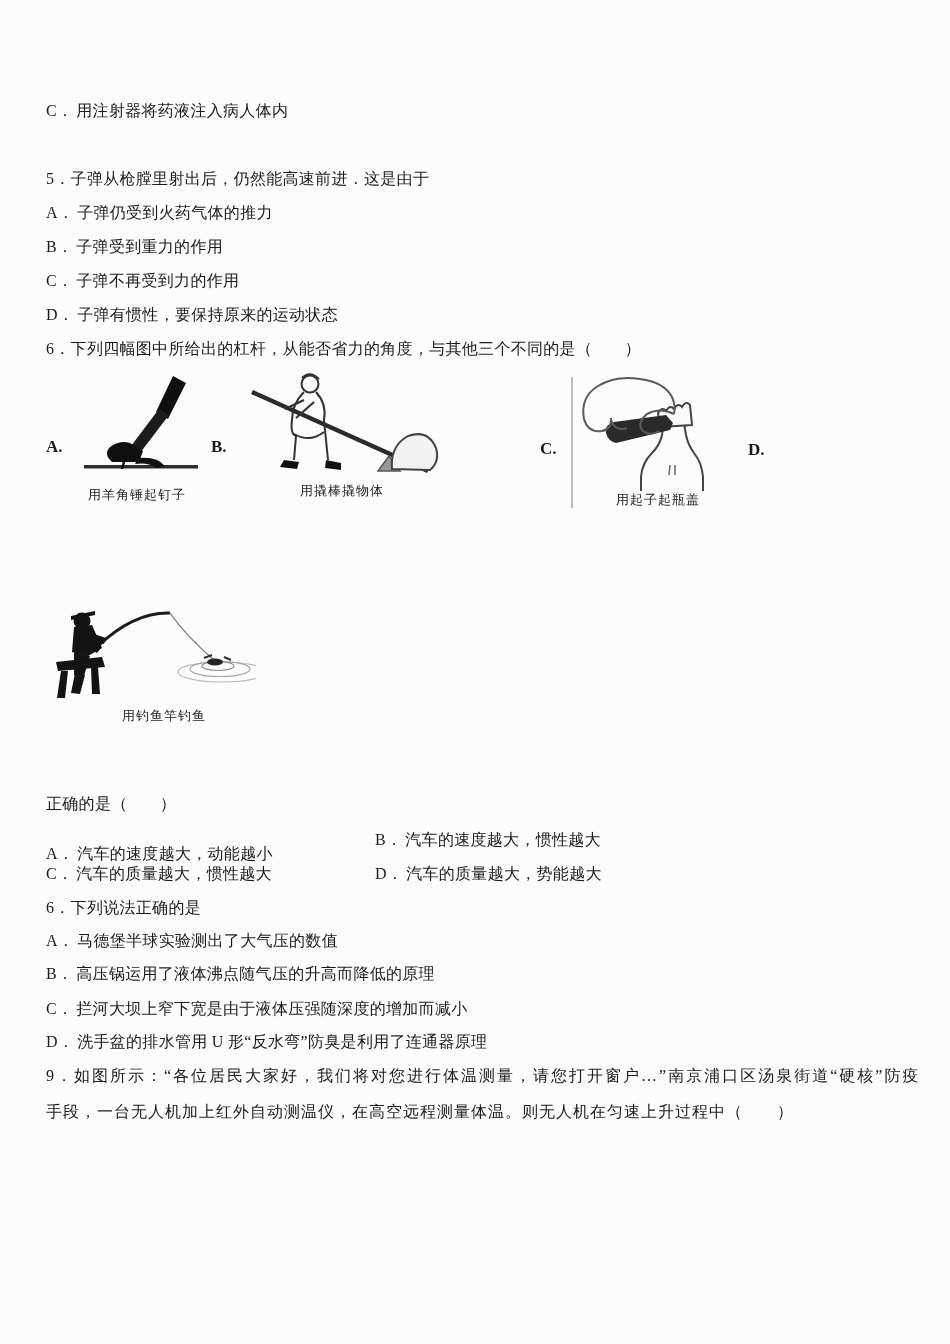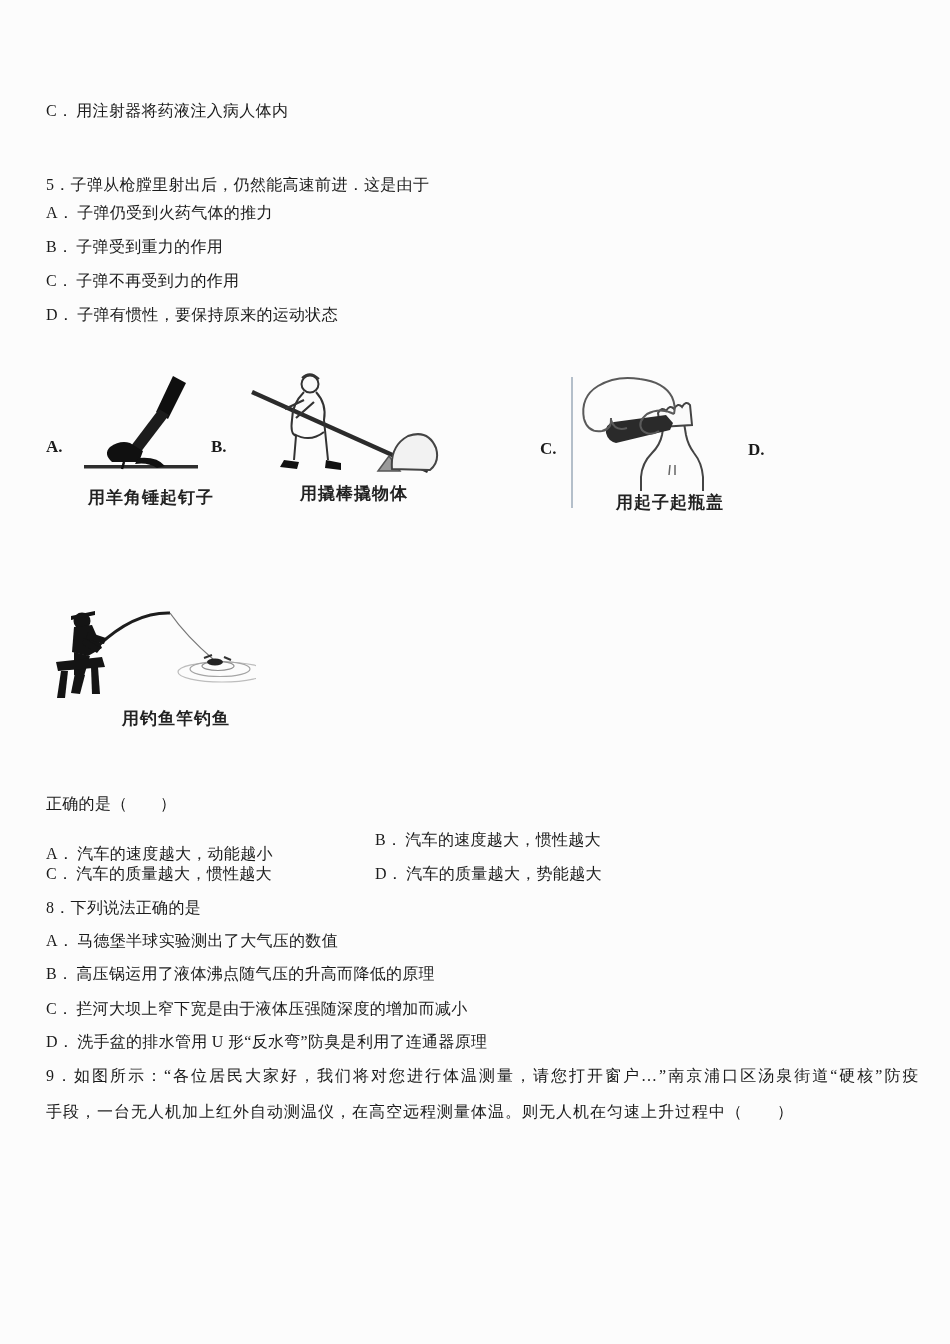--- a/index.html
+++ b/index.html
@@ -19,42 +19,43 @@
     letter-spacing:.3px;
   }
   .tl .lbl{margin-right:3px;}
   .col2{left:375px;}
   .sp1{letter-spacing:1px;}
   .sp2{letter-spacing:2px;}
   .figlbl{
     position:absolute;font-weight:700;font-size:17px;white-space:nowrap;
   }
   .cap{
-    position:absolute;font-weight:700;font-size:17px;white-space:nowrap;
+    position:absolute;font-weight:400;font-size:13px;white-space:nowrap;
     letter-spacing:1px;color:#222;
   }
   .figsvg{position:absolute;}
   .vline{
     position:absolute;left:571px;top:377px;width:2px;height:131px;
     background:#b4bfca;
   }
 </style>
 </head>
 <body>
 
 <div class="sheet">
 
   <div class="tl" style="top:101px"><span class="lbl">C．</span><span>用注射器将药液注入病人体内</span></div>
 
-  <div class="tl" style="top:175px">5．子弹从枪膛里射出后，仍然能高速前进．这是由于</div>
+  <div class="tl" style="top:169px">5．子弹从枪膛里射出后，仍然能高速前进．这是由于</div>
   <div class="tl" style="top:203px"><span class="lbl">A．</span><span>子弹仍受到火药气体的推力</span></div>
   <div class="tl" style="top:237px"><span class="lbl">B．</span><span>子弹受到重力的作用</span></div>
   <div class="tl" style="top:271px"><span class="lbl">C．</span><span>子弹不再受到力的作用</span></div>
   <div class="tl" style="top:305px"><span class="lbl">D．</span><span>子弹有惯性，要保持原来的运动状态</span></div>
 
+  <div class="tl" style="top:339px">6．下列四幅图中所给出的杠杆，从能否省力的角度，与其他三个不同的是（　　）</div>
 
   <div class="figlbl" style="left:46px;top:437px">A.</div>
   <svg class="figsvg" style="left:72px;top:374px" width="140" height="106" viewBox="0 0 140 106">
     <rect x="12" y="91" width="114" height="3.5" fill="#2e2e2e"></rect>
     <path d="M101,2 L114,9 L96,45 L84,38 Z" fill="#0f0f0f"></path>
     <path d="M87,35 L97,41 L68,79 L59,72 Z" fill="#1c1c1c"></path>
     <path d="M58,69 L71,77 L67,88 L40,88 Q31,80 38,73 Q48,66 58,69 Z" fill="#101010"></path>
     <path d="M66,84 Q85,82 93,92 L85,94 Q76,88 63,90 Z" fill="#101010"></path>
     <path d="M52,88 L50,95" stroke="#101010" stroke-width="2.5"></path>
   </svg>
@@ -111,21 +112,21 @@
     <path d="M47,71 L54,71 L56,98 L48,98 Z" fill="#141414"></path>
   </svg>
   <div class="cap" style="left:122px;top:707px">用钓鱼竿钓鱼</div>
 
   <div class="tl" style="top:794px">正确的是（　　）</div>
   <div class="tl" style="top:844px"><span class="lbl">A．</span><span>汽车的速度越大，动能越小</span></div>
   <div class="tl col2" style="top:830px"><span class="lbl">B．</span><span>汽车的速度越大，惯性越大</span></div>
   <div class="tl" style="top:864px"><span class="lbl">C．</span><span>汽车的质量越大，惯性越大</span></div>
   <div class="tl col2" style="top:864px"><span class="lbl">D．</span><span>汽车的质量越大，势能越大</span></div>
 
-  <div class="tl" style="top:898px">8．下列说法正确的是</div>
+  <div class="tl" style="top:898px">6．下列说法正确的是</div>
   <div class="tl" style="top:931px"><span class="lbl">A．</span><span>马德堡半球实验测出了大气压的数值</span></div>
   <div class="tl" style="top:964px"><span class="lbl">B．</span><span>高压锅运用了液体沸点随气压的升高而降低的原理</span></div>
   <div class="tl" style="top:999px"><span class="lbl">C．</span><span>拦河大坝上窄下宽是由于液体压强随深度的增加而减小</span></div>
   <div class="tl" style="top:1032px"><span class="lbl">D．</span><span>洗手盆的排水管用 U 形“反水弯”防臭是利用了连通器原理</span></div>
 
   <div class="tl sp2" style="top:1066px">9．如图所示：“各位居民大家好，我们将对您进行体温测量，请您打开窗户…”南京浦口区汤泉街道“硬核”防疫</div>
   <div class="tl sp1" style="top:1102px">手段，一台无人机加上红外自动测温仪，在高空远程测量体温。则无人机在匀速上升过程中（　　）</div>
 
 </div>
 

